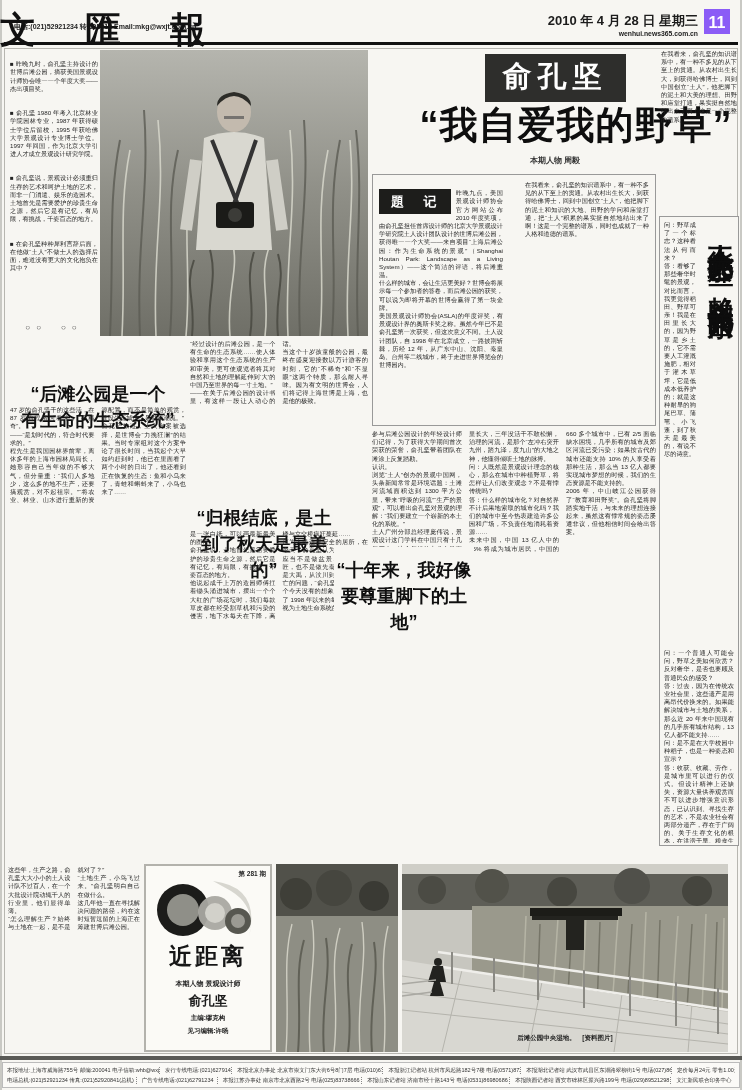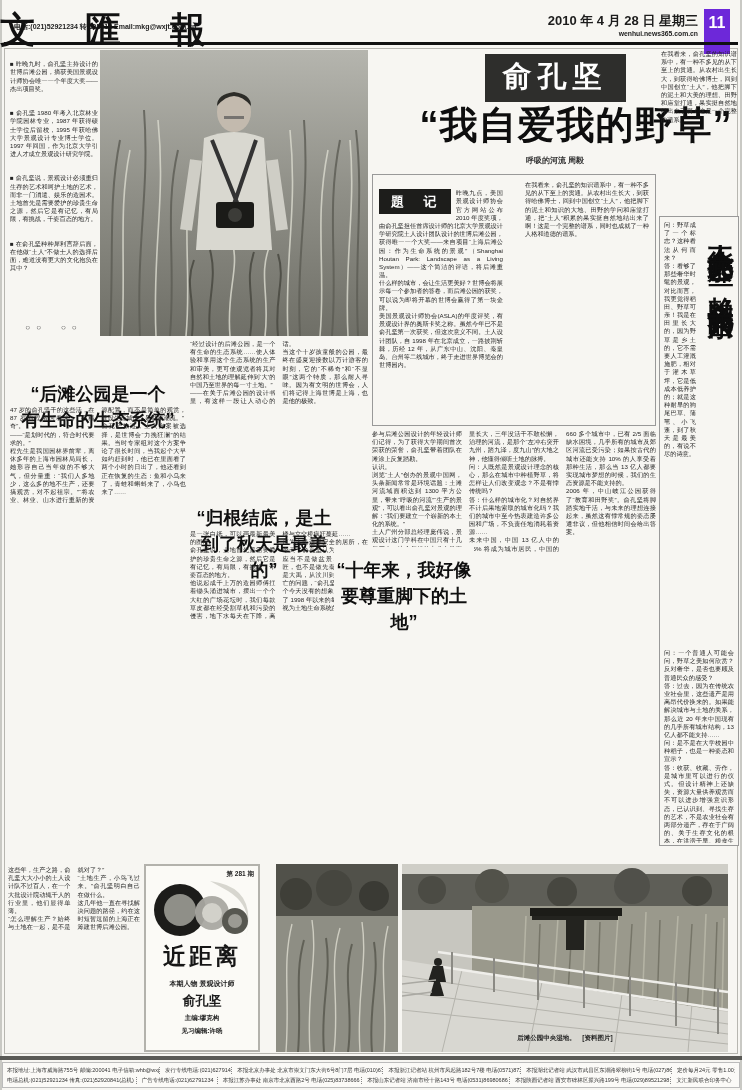--- a/index.html
+++ b/index.html
@@ -28,21 +28,21 @@
   .masthead {
     left:0; top:6px; width:742px; height:36px; text-align:left;
     font-family:"Liberation Serif","DejaVu Serif",serif;
     font-weight:900; font-size:36px; letter-spacing:20px; color:#111;
   }
   .contact { left:14px; top:22px; font-size:7px; color:#222; font-weight:bold; }
   .dateblock { right:44px; top:12px; text-align:right; }
   .dateline { font-size:13px; font-weight:bold; }
   .website  { font-size:6.8px; font-weight:bold; }
   .pagebox {
-    right:12px; top:9px; width:26px; height:45px; background:#6d28d9; color:#fff;
+    right:12px; top:9px; width:26px; height:25px; background:#8b5cf6; color:#fff;
     font-weight:bold; font-size:16px; text-align:center; line-height:27px;
   }
   .toprule { left:4px; top:42px; width:734px; height:3px; background:#111; }
   .frame { left:4px; top:48px; width:734px; height:1006px; border:1px solid #b7b6b0; }
 
   
   .kicker-wrap { left:372px; top:54px; width:366px; text-align:center; }
   .kicker {
     display:inline-block; background:#2e2e2c; color:#fff; font-weight:900;
     font-size:29px; padding:3px 18px 5px; letter-spacing:6px;
@@ -103,21 +103,21 @@
   .rc-vert {
     width:40px; writing-mode:vertical-rl; text-orientation:upright;
     font-family:"Liberation Serif","DejaVu Serif",serif;
     font-weight:900; font-size:26px; letter-spacing:3px; color:#0d0d0d;
     padding-top:6px; text-align:start;
   }
   .rc-bottom { height:196px; padding:2px 4px; }
 
   
   .jjl {
-    left:144px; top:864px; width:116px; height:188px;
+    left:144px; top:864px; width:128px; height:188px;
     border:2px solid #b3b2ac; background:#fbfaf6; text-align:center; padding:4px 4px;
   }
   .jjl-issue { text-align:right; font-size:6.5px; font-weight:bold; color:#222; }
   .jjl-title {
     font-family:"Liberation Serif","DejaVu Serif",serif;
     font-weight:900; font-size:23px; letter-spacing:3px; color:#161616; margin-top:-4px;
   }
   .jjl-person { margin-top:7px; font-size:7px; font-weight:bold; }
   .jjl-name { font-size:13px; font-weight:900; margin-top:3px; }
   .jjl-ed { font-size:6.5px; margin-top:4px; font-weight:bold; }
@@ -200,21 +200,21 @@
       <path d="M178 286 C174 246 186 230 178 204" fill="none"></path>
         <path d="M92 286 C96 250 84 236 94 210" fill="none"></path>
     </g>
   </svg>
 </div>
 
 <div class="abs kicker-wrap">
   <span class="kicker">俞孔坚</span>
 </div>
 <div class="abs main-title">“我自爱我的野草”</div>
-<div class="abs byline">呼吸的河流 周毅</div>
+<div class="abs byline">本期人物 周毅</div>
 
 <div class="abs tiji">
   <div class="tiji-col tiny">
     <span class="tiji-label">題 记</span><span>昨晚九点，美国景观设计师协会官方网站公布 2010 年度奖项，由俞孔坚担任首席设计师的北京大学景观设计学研究院土人设计团队设计的世博后滩公园，获得唯一一个大奖——来自项目“上海后滩公园：作为生命系统的景观”（Shanghai Houtan Park: Landscape as a Living System）——这个简洁的评语，将后滩重温。
 什么样的城市，会让生活更美好？世博会将展示每一个参加者的答卷，而后滩公园的获奖，可以说为即将开幕的世博会赢得了第一块金牌。
 美国景观设计师协会(ASLA)的年度评奖，有景观设计界的奥斯卡奖之称。虽然今年已不是俞孔坚第一次获奖，但这次意义不同。土人设计团队，自 1998 年在北京成立，一路披荆斩棘，历经 12 年，从广东中山、沈阳、秦皇岛、台州等二线城市，终于走进世界博览会的世博园内。</span>
   </div>
   <div class="tiji-col tiny">在我看来，俞孔坚的知识谱系中，有一种不多见的从下至上的贯通。从农村出生长大，到获得哈佛博士，回到中国创立“土人”，他把脚下的泥土和知识的大地、田野的学问和庙堂打通，把“土人”积累的果实挺自然地结出来了啊！这是一个完整的谱系，同时也成就了一种人格和道德的谱系。</div>
 </div>
 

